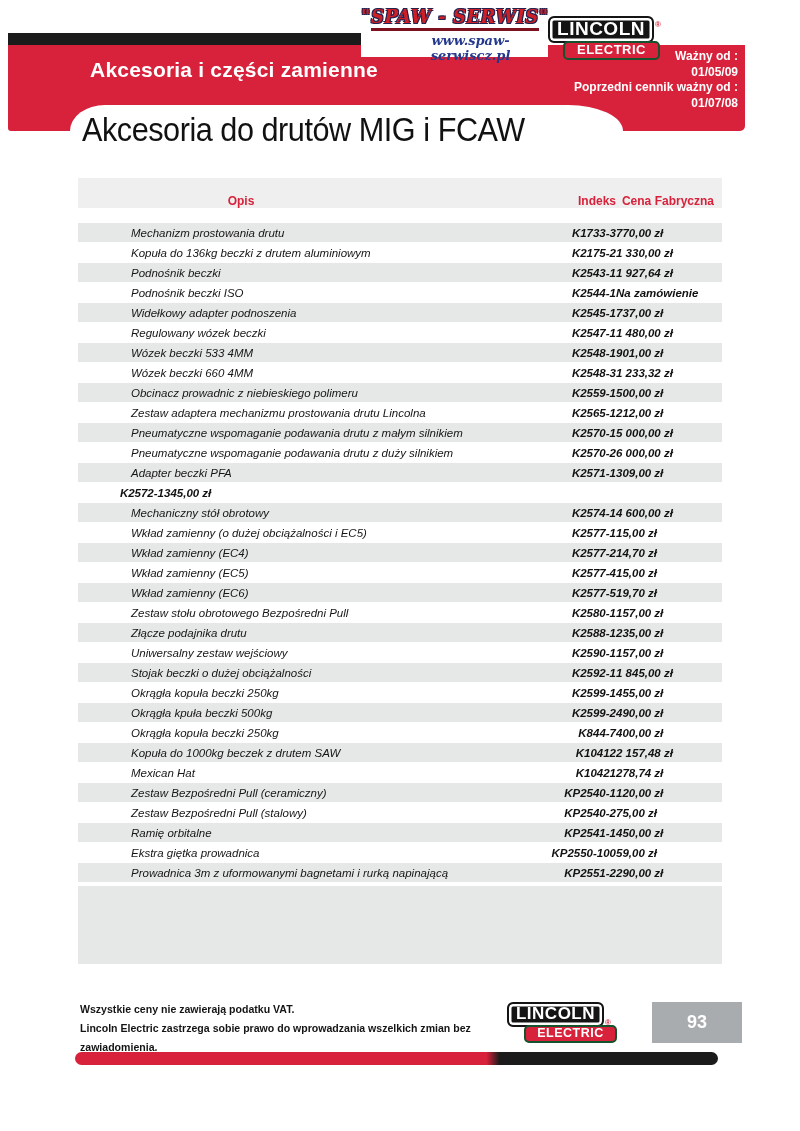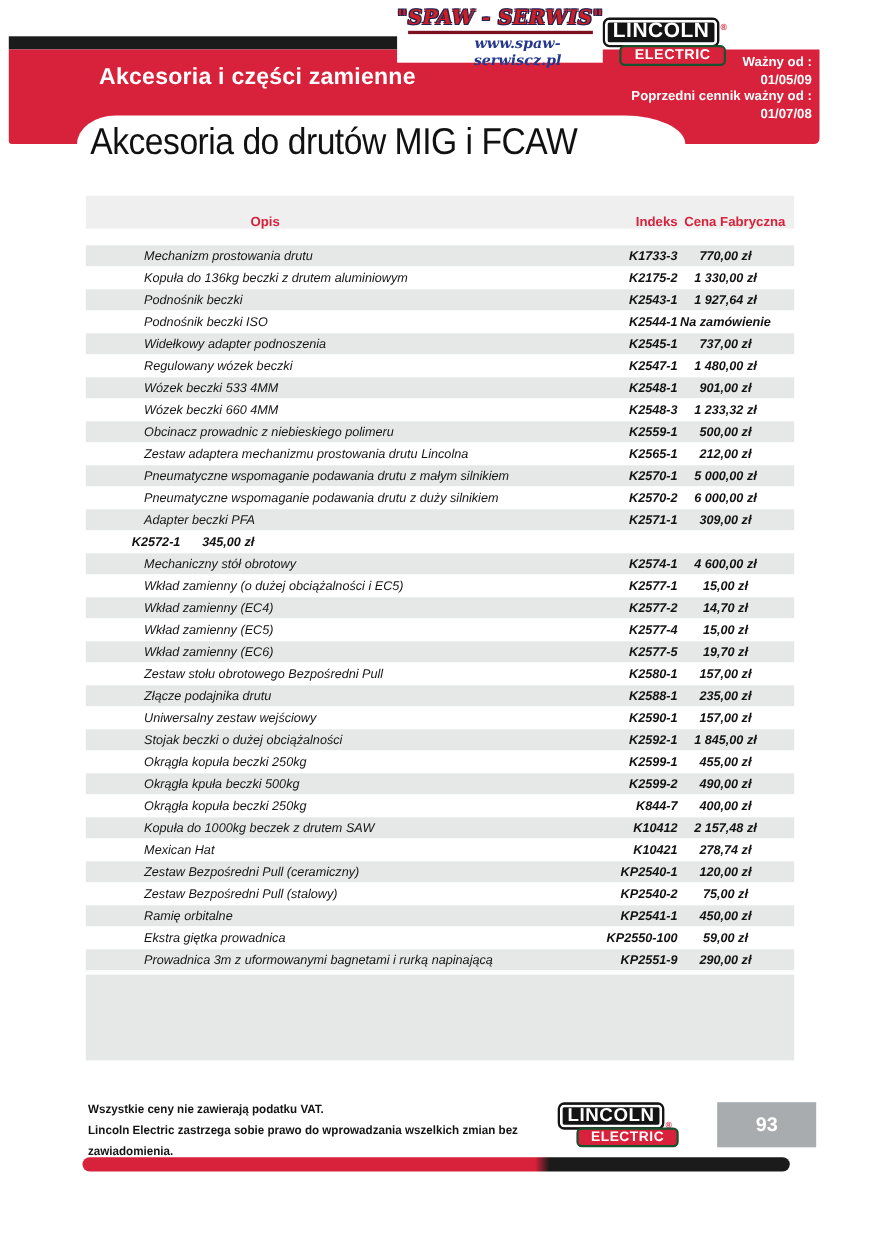--- a/index.html
+++ b/index.html
@@ -56,21 +56,21 @@
   .h-opis { width:326px; text-align:center; }
   .h-spacer { flex:1; }
   .h-indeks { width:86px; text-align:right; }
   .h-cena { width:106px; text-align:right; padding-right:8px; }
   .thead-gap { height:15px; background:#fff; }
   .row { height:20px; border-bottom:1px solid #fff; display:flex; align-items:center;
          font-size:11.5px; background:#fff;font-style:italic; }
   .row.alt { background:#e6e7e7; }
   .c-opis { flex:1; padding-left:53px; color:#161616; white-space:nowrap; overflow:hidden; }
   .c-indeks { width:86px; text-align:right; font-weight:bold; color:#111; white-space:nowrap; }
-  .c-cena { width:106px; text-align:center; font-weight:bold; color:#111;
+  .c-cena { width:106px; text-align:left; font-weight:bold; color:#111;
             padding-right:19px; white-space:nowrap; }
   .table-filler { height:78px; background:#e6e7e7; margin-top:3px; }
 
   
   .foot-notes { left:80px; top:1000px; width:430px; font-size:11px; font-weight:bold;
                 color:#141414; line-height:19px; transform:scaleX(0.96);
                 transform-origin:left top; }
   .ln-bot-black { left:507px; top:1002px; width:97px; height:25px; font-size:17px; line-height:19px; }
   .ln-bot-red   { left:524px; top:1025px; width:93px; height:18px; font-size:12.5px; line-height:13px; }
   .ln-bot-reg   { left:605px; top:1018px; }
@@ -306,21 +306,21 @@
         </div>
 
         <div class="row">
           <div class="c-opis">Ekstra giętka prowadnica</div>
           <div class="c-indeks">KP2550-100</div>
           <div class="c-cena">59,00 zł</div>
         </div>
 
         <div class="row alt">
           <div class="c-opis">Prowadnica 3m z uformowanymi bagnetami i rurką napinającą</div>
-          <div class="c-indeks">KP2551-9</div>
+          <div class="c-indeks">KP2551-2</div>
           <div class="c-cena">290,00 zł</div>
         </div>
       </div>
 
     <div class="table-filler"></div>
   </div>
 
   <div class="abs foot-notes">
     <div>Wszystkie ceny nie zawierają podatku VAT.</div>
     <div>Lincoln Electric zastrzega sobie prawo do wprowadzania wszelkich zmian bez zawiadomienia.</div>

